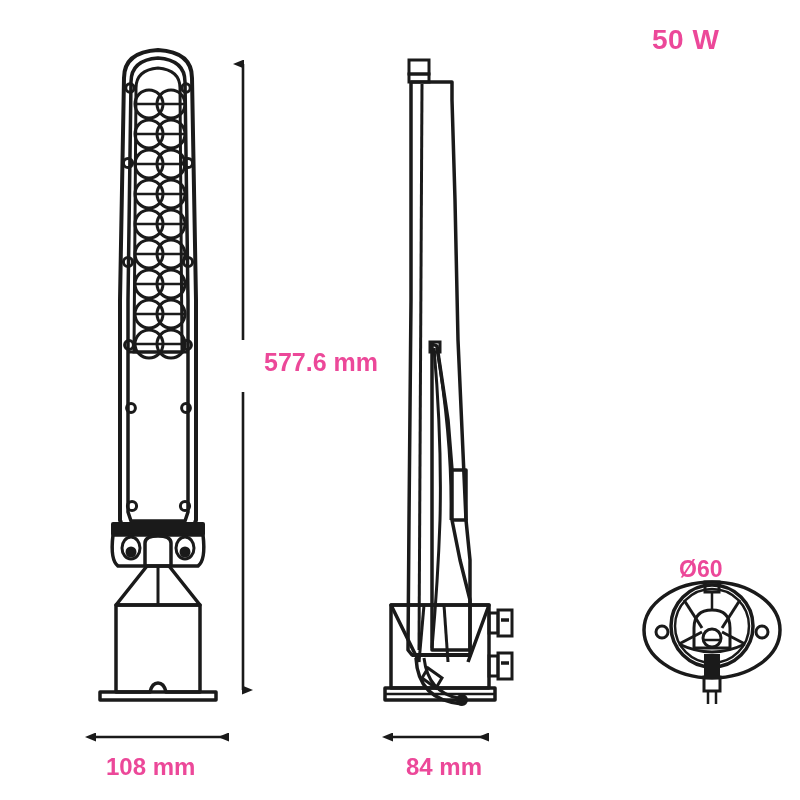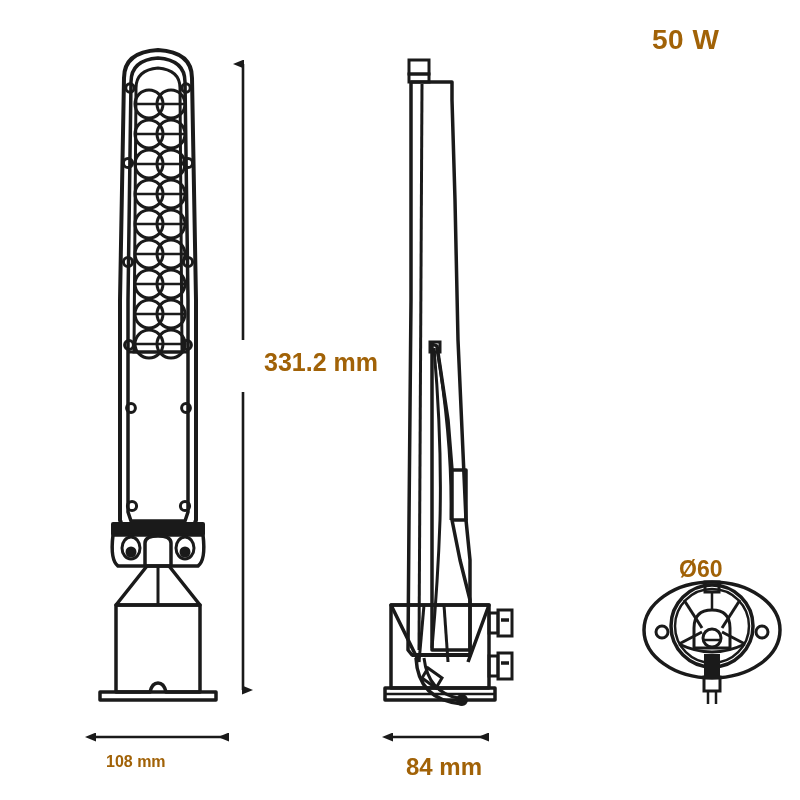--- a/index.html
+++ b/index.html
@@ -16,40 +16,40 @@
   }
   #canvas {
     position: absolute;
     left: 0;
     top: 0;
     width: 800px;
     height: 800px;
   }
   .label {
     position: absolute;
-    color: #a16207;
+    color: #ec4899;
     font-weight: bold;
     white-space: nowrap;
     font-family: "Liberation Sans", sans-serif;
   }
   #wattage-label {
     left: 652px;
     top: 24px;
     font-size: 28px;
     letter-spacing: 0.5px;
   }
   #height-label {
     left: 264px;
     top: 348px;
     font-size: 25px;
   }
   #front-width-label {
     left: 106px;
     top: 753px;
-    font-size: 16px;
+    font-size: 24px;
   }
   #side-width-label {
     left: 406px;
     top: 753px;
     font-size: 24px;
   }
   #pole-dia-label {
     left: 679px;
     top: 556px;
     font-size: 23px;
@@ -269,19 +269,19 @@
     <line x1="243" y1="392" x2="243" y2="690" stroke-width="2.6" marker-end="url(#arrow-down)"></line>
 
     <line x1="95" y1="737" x2="228" y2="737" stroke-width="2.6" marker-start="url(#arrow-left)" marker-end="url(#arrow-right)"></line>
 
     <line x1="392" y1="737" x2="488" y2="737" stroke-width="2.6" marker-start="url(#arrow-left)" marker-end="url(#arrow-right)"></line>
   </g>
 </svg>
 
 <div class="label" id="wattage-label">50 W</div>
 
-<div class="label" id="height-label">331.2 mm</div>
+<div class="label" id="height-label">577.6 mm</div>
 
 <div class="label" id="front-width-label">108 mm</div>
 
 <div class="label" id="side-width-label">84 mm</div>
 
 <div class="label" id="pole-dia-label">Ø60</div>
 
 </body></html>

